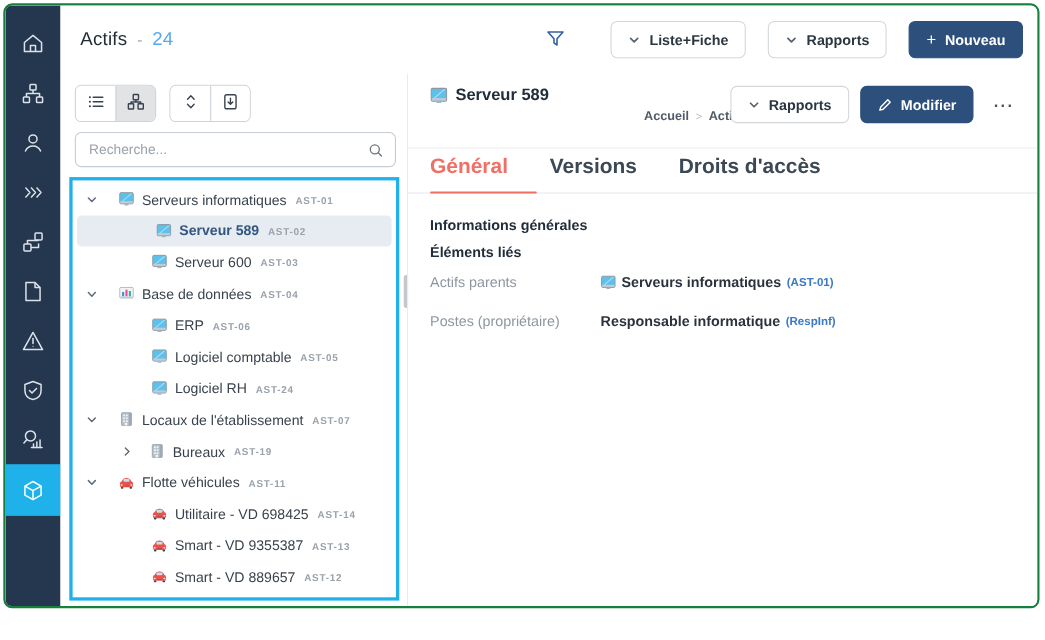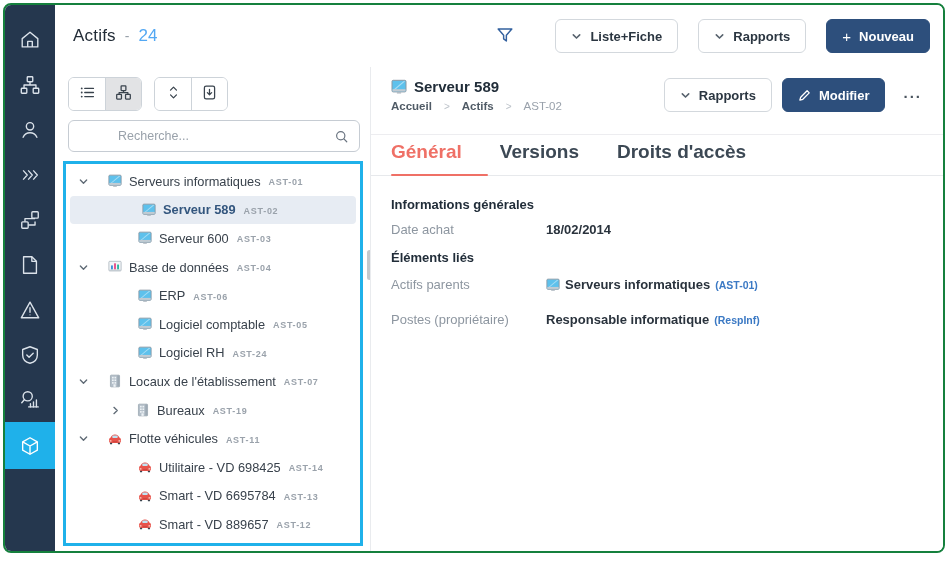--- a/index.html
+++ b/index.html
@@ -39,21 +39,21 @@
   .left-panel{position:absolute;left:50px;top:62px;width:315px;bottom:0;background:#fff;}
   .lp-toolbar{position:absolute;left:13px;top:10px;display:flex;gap:12px;}
   .btn-group{display:flex;border:1px solid #cdd3d9;border-radius:6px;overflow:hidden;background:#fff;}
   .tool-btn{width:36px;height:32px;display:flex;align-items:center;justify-content:center;background:#fff;
             border:none;color:#39434d;cursor:pointer;padding:0;}
   .tool-btn + .tool-btn{border-left:1px solid #cdd3d9;}
   .tool-btn.selected{background:#e2e3e5;}
   .tool-btn svg{width:17px;height:17px;}
   .search-box{position:absolute;left:13px;right:10px;top:53px;height:32px;border:1px solid #c6ccd3;border-radius:6px;
               display:flex;align-items:center;padding:0 10px;box-sizing:border-box;gap:8px;background:#fff;}
-  .search-box input{border:none;outline:none;flex:1;font-family:inherit;font-size:12.5px;color:#701a75;background:transparent;margin-left:37px;}
+  .search-box input{border:none;outline:none;flex:1;font-family:inherit;font-size:12.5px;color:#701a75;background:transparent;}
   .search-box input::placeholder{color:#9aa2ab;}
   .search-icon{color:#6a7480;display:flex;}
   .search-icon svg{width:15px;height:15px;}
 
   .tree-box{position:absolute;left:8px;right:7px;top:94px;bottom:5px;border:3px solid #1fb1ea;background:#fff;
             box-sizing:border-box;padding-top:3px;overflow:hidden;}
   .trow{height:28.6px;display:flex;align-items:center;font-size:12.8px;color:#39424c;cursor:pointer;}
   .trow .chev{width:14px;display:flex;color:#5f6a75;flex:none;}
   .trow .chev svg{width:11px;height:11px;}
   .trow .ticon{display:flex;flex:none;margin-right:7px;}
@@ -70,21 +70,21 @@
 
   .scroll-thumb{position:absolute;left:362px;top:245px;width:5px;height:30px;background:#c4c8cc;border-radius:3px;}
 
   
   .divider{position:absolute;left:365px;top:62px;bottom:0;width:1px;background:#e9ebee;}
   .detail{position:absolute;left:366px;right:0;top:62px;bottom:0;background:#fff;}
   .detail-header{position:relative;height:68px;box-sizing:border-box;padding:11px 16px 0 20px;border-bottom:1px solid #ededf0;}
   .dh-title{display:flex;align-items:center;gap:7px;font-size:15px;font-weight:700;color:#212d39;}
   .dh-title .ticon{display:flex;}
   .dh-title svg{width:16px;height:16px;}
-  .breadcrumb{margin-top:5px;font-size:11.5px;display:flex;gap:12px;align-items:center;}
+  .breadcrumb{margin-top:5px;font-size:11.5px;display:flex;gap:6px;align-items:center;justify-content:center;}
   .bc-item{color:#505b66;font-weight:600;}
   .bc-item.last{color:#99a1ab;font-weight:500;}
   .bc-sep{color:#bcc2c9;font-size:10px;}
   .dh-actions{position:absolute;right:13px;top:11px;display:flex;align-items:center;gap:10px;}
   .more-btn{border:none;background:none;color:#4a545e;font-size:15px;font-weight:700;letter-spacing:2px;
             cursor:pointer;padding:0 8px 6px 8px;}
 
   .tabs{display:flex;align-items:flex-end;padding-left:20px;height:41px;border-bottom:1px solid #e7e9ec;gap:38px;box-sizing:border-box;}
   .tab{font-size:19px;font-weight:600;color:#3c4854;padding-bottom:12px;cursor:pointer;position:relative;white-space:nowrap;}
   .tab.active{color:#ef7066;}
@@ -435,21 +435,21 @@
                 <path d="M2.6 7.2 Q4 2.8 8 2.8 Q12 2.8 13.4 7.2 Z" fill="#e8524a"></path>
                 <rect x="1.2" y="6.6" width="13.6" height="6" rx="2" fill="#e8524a"></rect>
                 <rect x="4.9" y="3.9" width="6.2" height="3" rx="0.8" fill="#bfe3f2"></rect>
                 <rect x="1.8" y="9.4" width="2.3" height="1.5" rx="0.7" fill="#f7d9d0"></rect>
                 <rect x="11.9" y="9.4" width="2.3" height="1.5" rx="0.7" fill="#f7d9d0"></rect>
                 <rect x="2.2" y="12.2" width="2.6" height="1.9" rx="0.8" fill="#3a444e"></rect>
                 <rect x="11.2" y="12.2" width="2.6" height="1.9" rx="0.8" fill="#3a444e"></rect>
                 <rect x="5.4" y="10.6" width="5.2" height="1.2" rx="0.6" fill="#c8443e"></rect>
               </svg>
             </span>
-            <span class="tlabel">Smart - VD 6695784</span>
+            <span class="tlabel">Smart - VD 9355387</span>
             <span class="tcode">AST-13</span>
           </div>
           <div class="trow l1 leaf">
             <span class="ticon">
               <svg viewBox="0 0 16 16">
                 <path d="M2.6 7.2 Q4 2.8 8 2.8 Q12 2.8 13.4 7.2 Z" fill="#e8524a"></path>
                 <rect x="1.2" y="6.6" width="13.6" height="6" rx="2" fill="#e8524a"></rect>
                 <rect x="4.9" y="3.9" width="6.2" height="3" rx="0.8" fill="#bfe3f2"></rect>
                 <rect x="1.8" y="9.4" width="2.3" height="1.5" rx="0.7" fill="#f7d9d0"></rect>
                 <rect x="11.9" y="9.4" width="2.3" height="1.5" rx="0.7" fill="#f7d9d0"></rect>
@@ -508,26 +508,20 @@
         </div>
       </div>
       <div class="tabs" id="tabs">
           <div class="tab active">Général</div>
           <div class="tab">Versions</div>
           <div class="tab">Droits d'accès</div>
         </div>
       <div class="detail-content" id="detail-content">
           <div class="section">
             <div class="section-heading">Informations générales</div>
-            <div class="field-row">
-              <div class="field-label">Date achat</div>
-              <div class="field-value">
-                <span>18/02/2014</span>
-              </div>
-            </div>
           </div>
           <div class="section">
             <div class="section-heading">Éléments liés</div>
             <div class="field-row">
               <div class="field-label">Actifs parents</div>
               <div class="field-value">
                 <span class="ticon">
                   <svg viewBox="0 0 16 16">
                     <rect x="1" y="1.3" width="14" height="11.6" rx="1.2" fill="#5ec1ec" stroke="#8b98a3" stroke-width="1"></rect>
                     <polygon points="2,11 12.4,2.2 14.2,2.2 2,12.4" fill="rgba(255,255,255,0.45)"></polygon>

